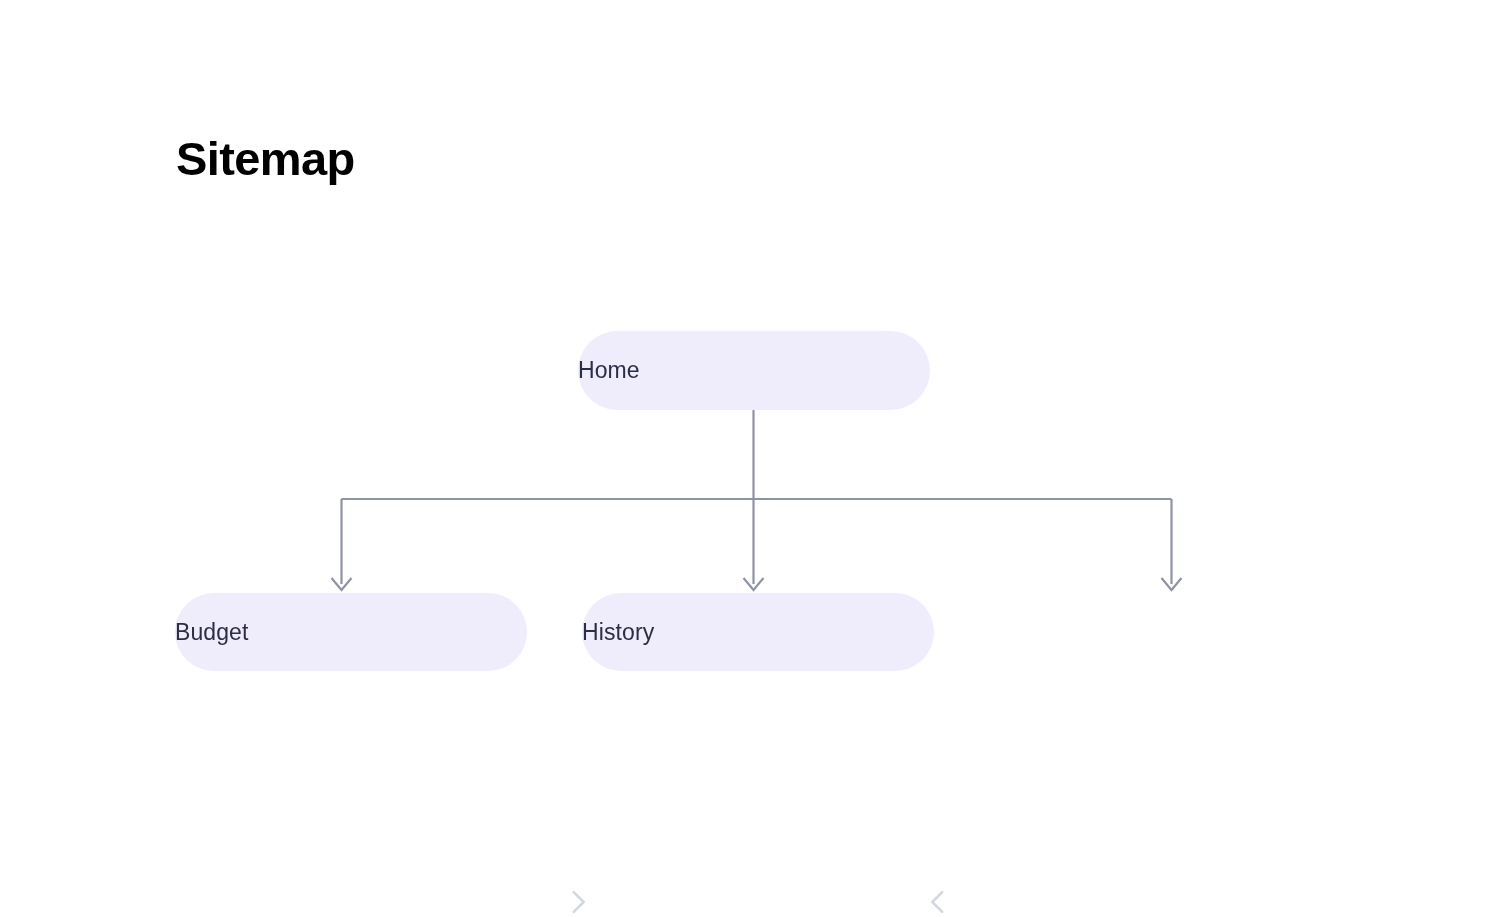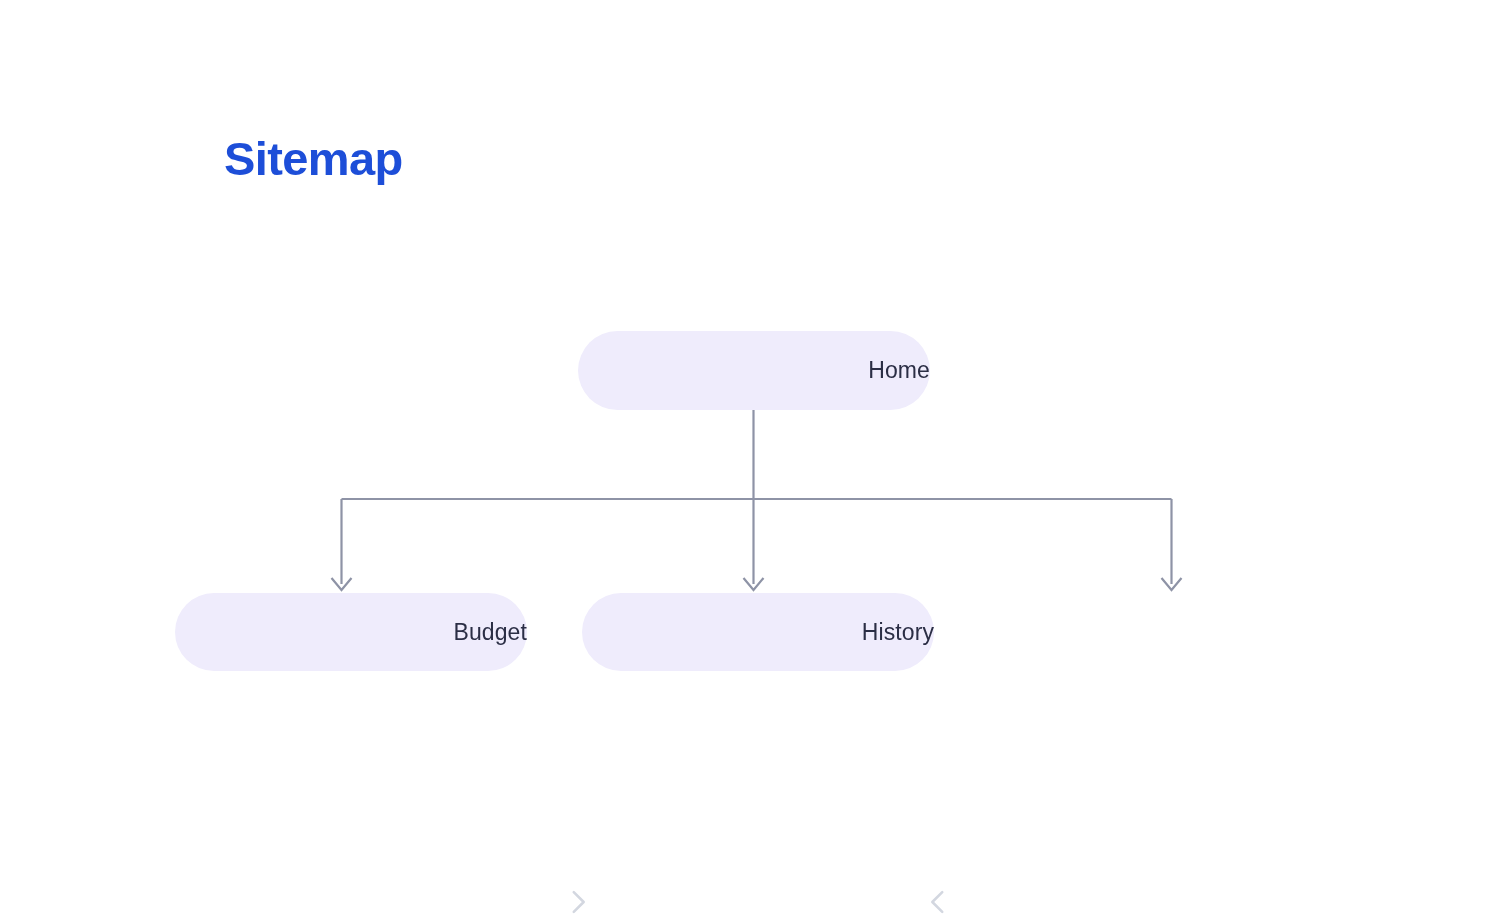--- a/index.html
+++ b/index.html
@@ -22,43 +22,42 @@
   }
 
   
   #page-title {
     position: absolute;
     left: 176px;
     top: 131px;
     font-size: 47px;
     font-weight: 700;
     letter-spacing: -0.6px;
-    color: #1d4ed8;
+    color: #000000;
     line-height: 1.2;
     white-space: nowrap;
     user-select: none;
-    margin-left: 48px;
   }
 
   
   #connector-layer {
     position: absolute;
     left: 0;
     top: 0;
     width: 1512px;
     height: 917px;
     pointer-events: none;
   }
 
   
   .node {
     position: absolute;
     display: flex;
     align-items: center;
-    justify-content: flex-end;
+    justify-content: flex-start;
     background: #EFECFC;
     border-radius: 999px;
     box-sizing: border-box;
     cursor: pointer;
   }
   .node-label {
     font-size: 23px;
     font-weight: 400;
     color: #2B2E45;
     letter-spacing: 0.1px;

